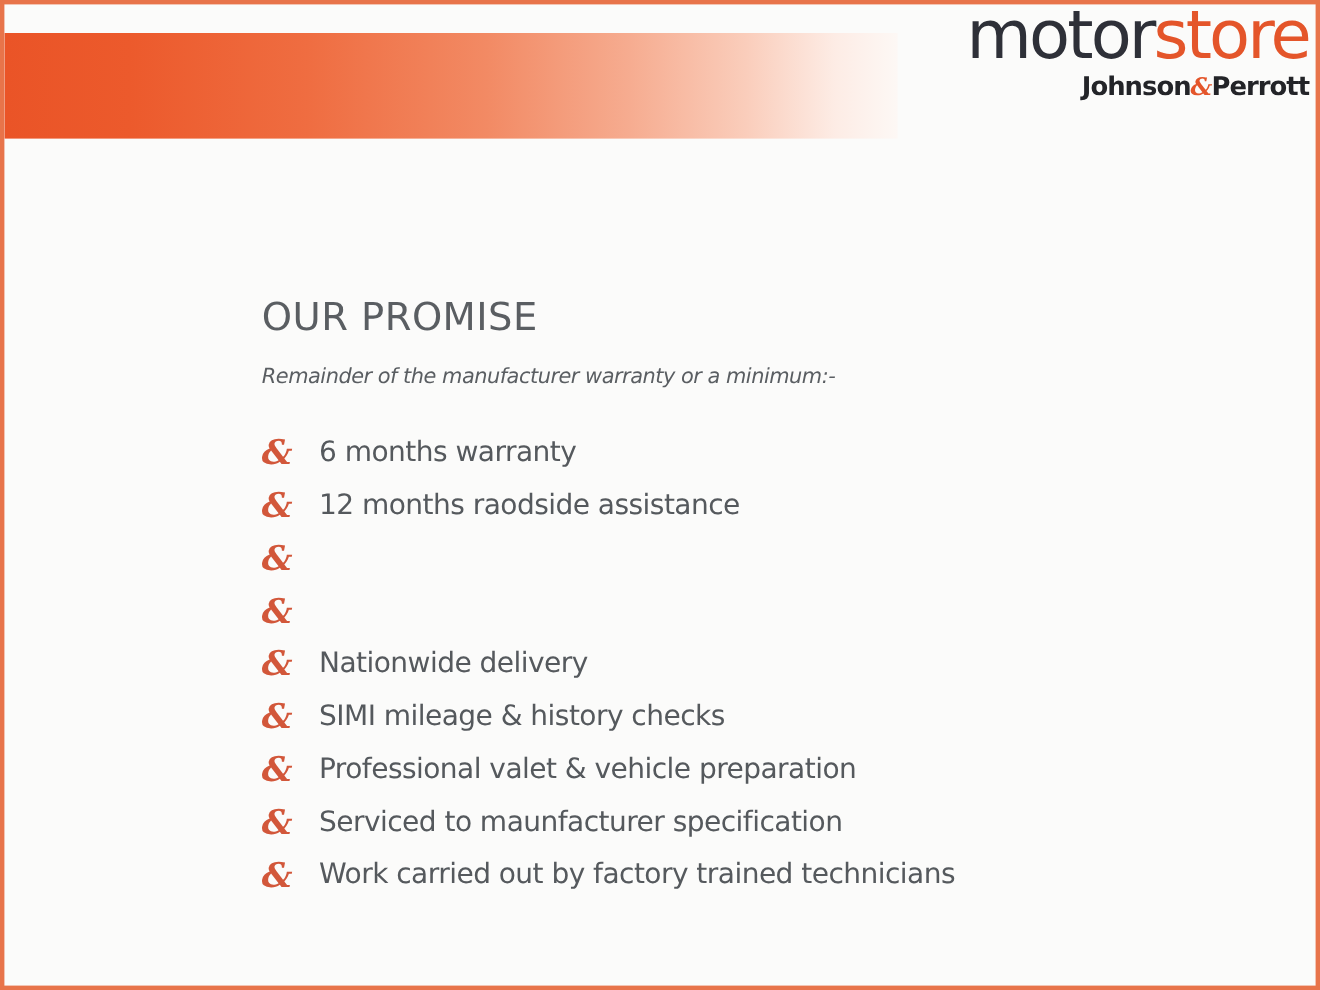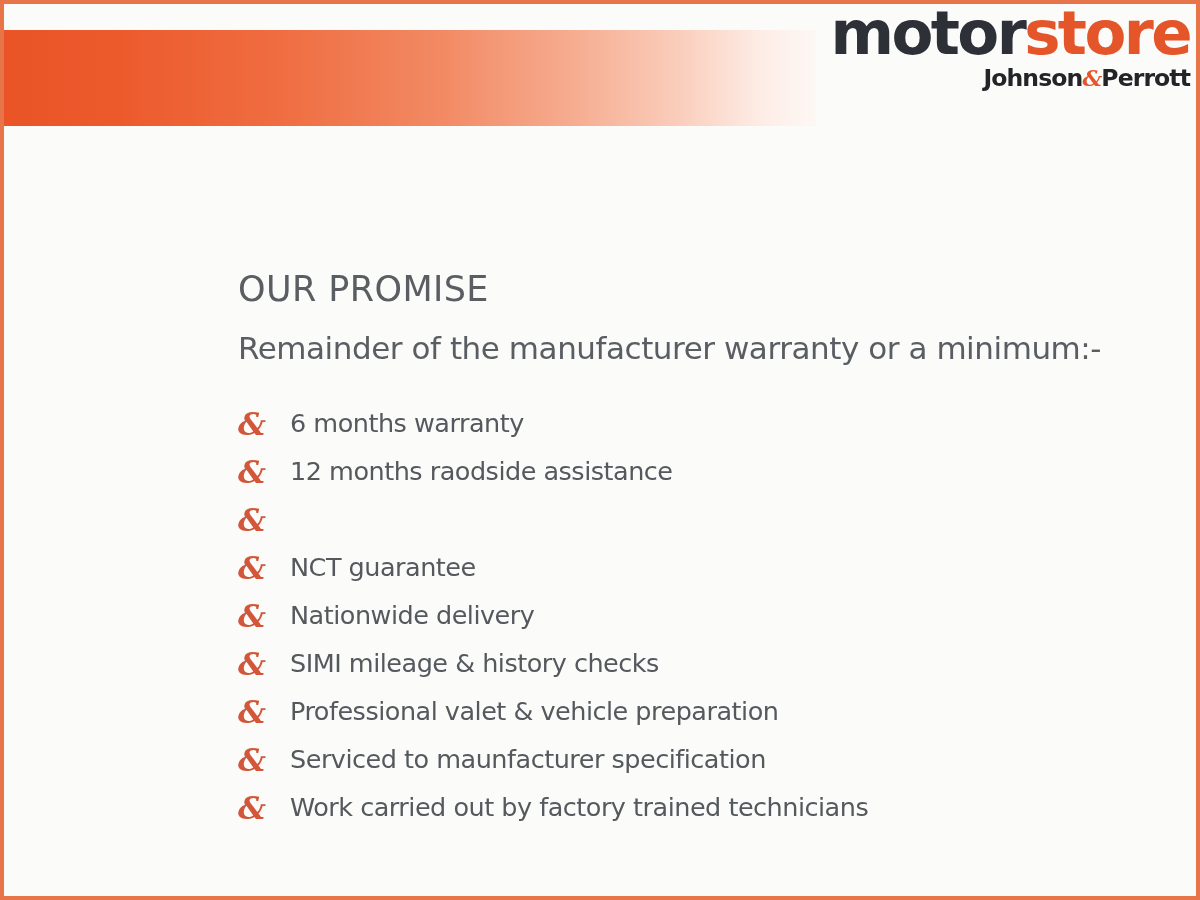--- a/index.html
+++ b/index.html
@@ -58,21 +58,21 @@
     position: absolute;
     left: 826px;
     top: -2px;
     width: 360px;
     text-align: right;
   }
 
   #logo-wordmark {
     font-family: "DejaVu Sans", sans-serif;
     font-size: 61px;
-    font-weight: 700;
+    font-weight: 400;
     letter-spacing: -2.6px;
     line-height: 1.0;
     white-space: nowrap;
     margin: 0;
     padding: 0;
   }
 
   .logo-motor { color: #2e3038; }
   .logo-store { color: #e4552a; }
 
@@ -110,29 +110,30 @@
     font-weight: 400;
     letter-spacing: 0.4px;
     color: #5a5e62;
     margin: 0;
     padding: 0;
     line-height: 1.0;
   }
 
   #promise-subtitle {
     font-family: "DejaVu Sans", sans-serif;
-    font-size: 31px;
+    font-size: 19px;
     font-weight: 400;
     letter-spacing: -0.45px;
     color: #5a5e62;
     margin: 0;
     padding: 0;
     margin-top: 26px;
     line-height: 1.0;
     white-space: nowrap;
+    font-style: italic;
   }
 
   #promise-list {
     list-style: none;
     margin: 0;
     padding: 0;
     margin-top: 36px;
   }
 
   #promise-list li {
@@ -190,21 +191,20 @@
       </li>
       <li>
         <span class="bullet-amp">&amp;</span>
         <span class="item-label">12 months raodside assistance</span>
       </li>
       <li>
         <span class="bullet-amp">&amp;</span>
       </li>
       <li>
         <span class="bullet-amp">&amp;</span>
-        <span class="item-label">NCT guarantee</span>
       </li>
       <li>
         <span class="bullet-amp">&amp;</span>
         <span class="item-label">Nationwide delivery</span>
       </li>
       <li>
         <span class="bullet-amp">&amp;</span>
         <span class="item-label">SIMI mileage &amp; history checks</span>
       </li>
       <li>

